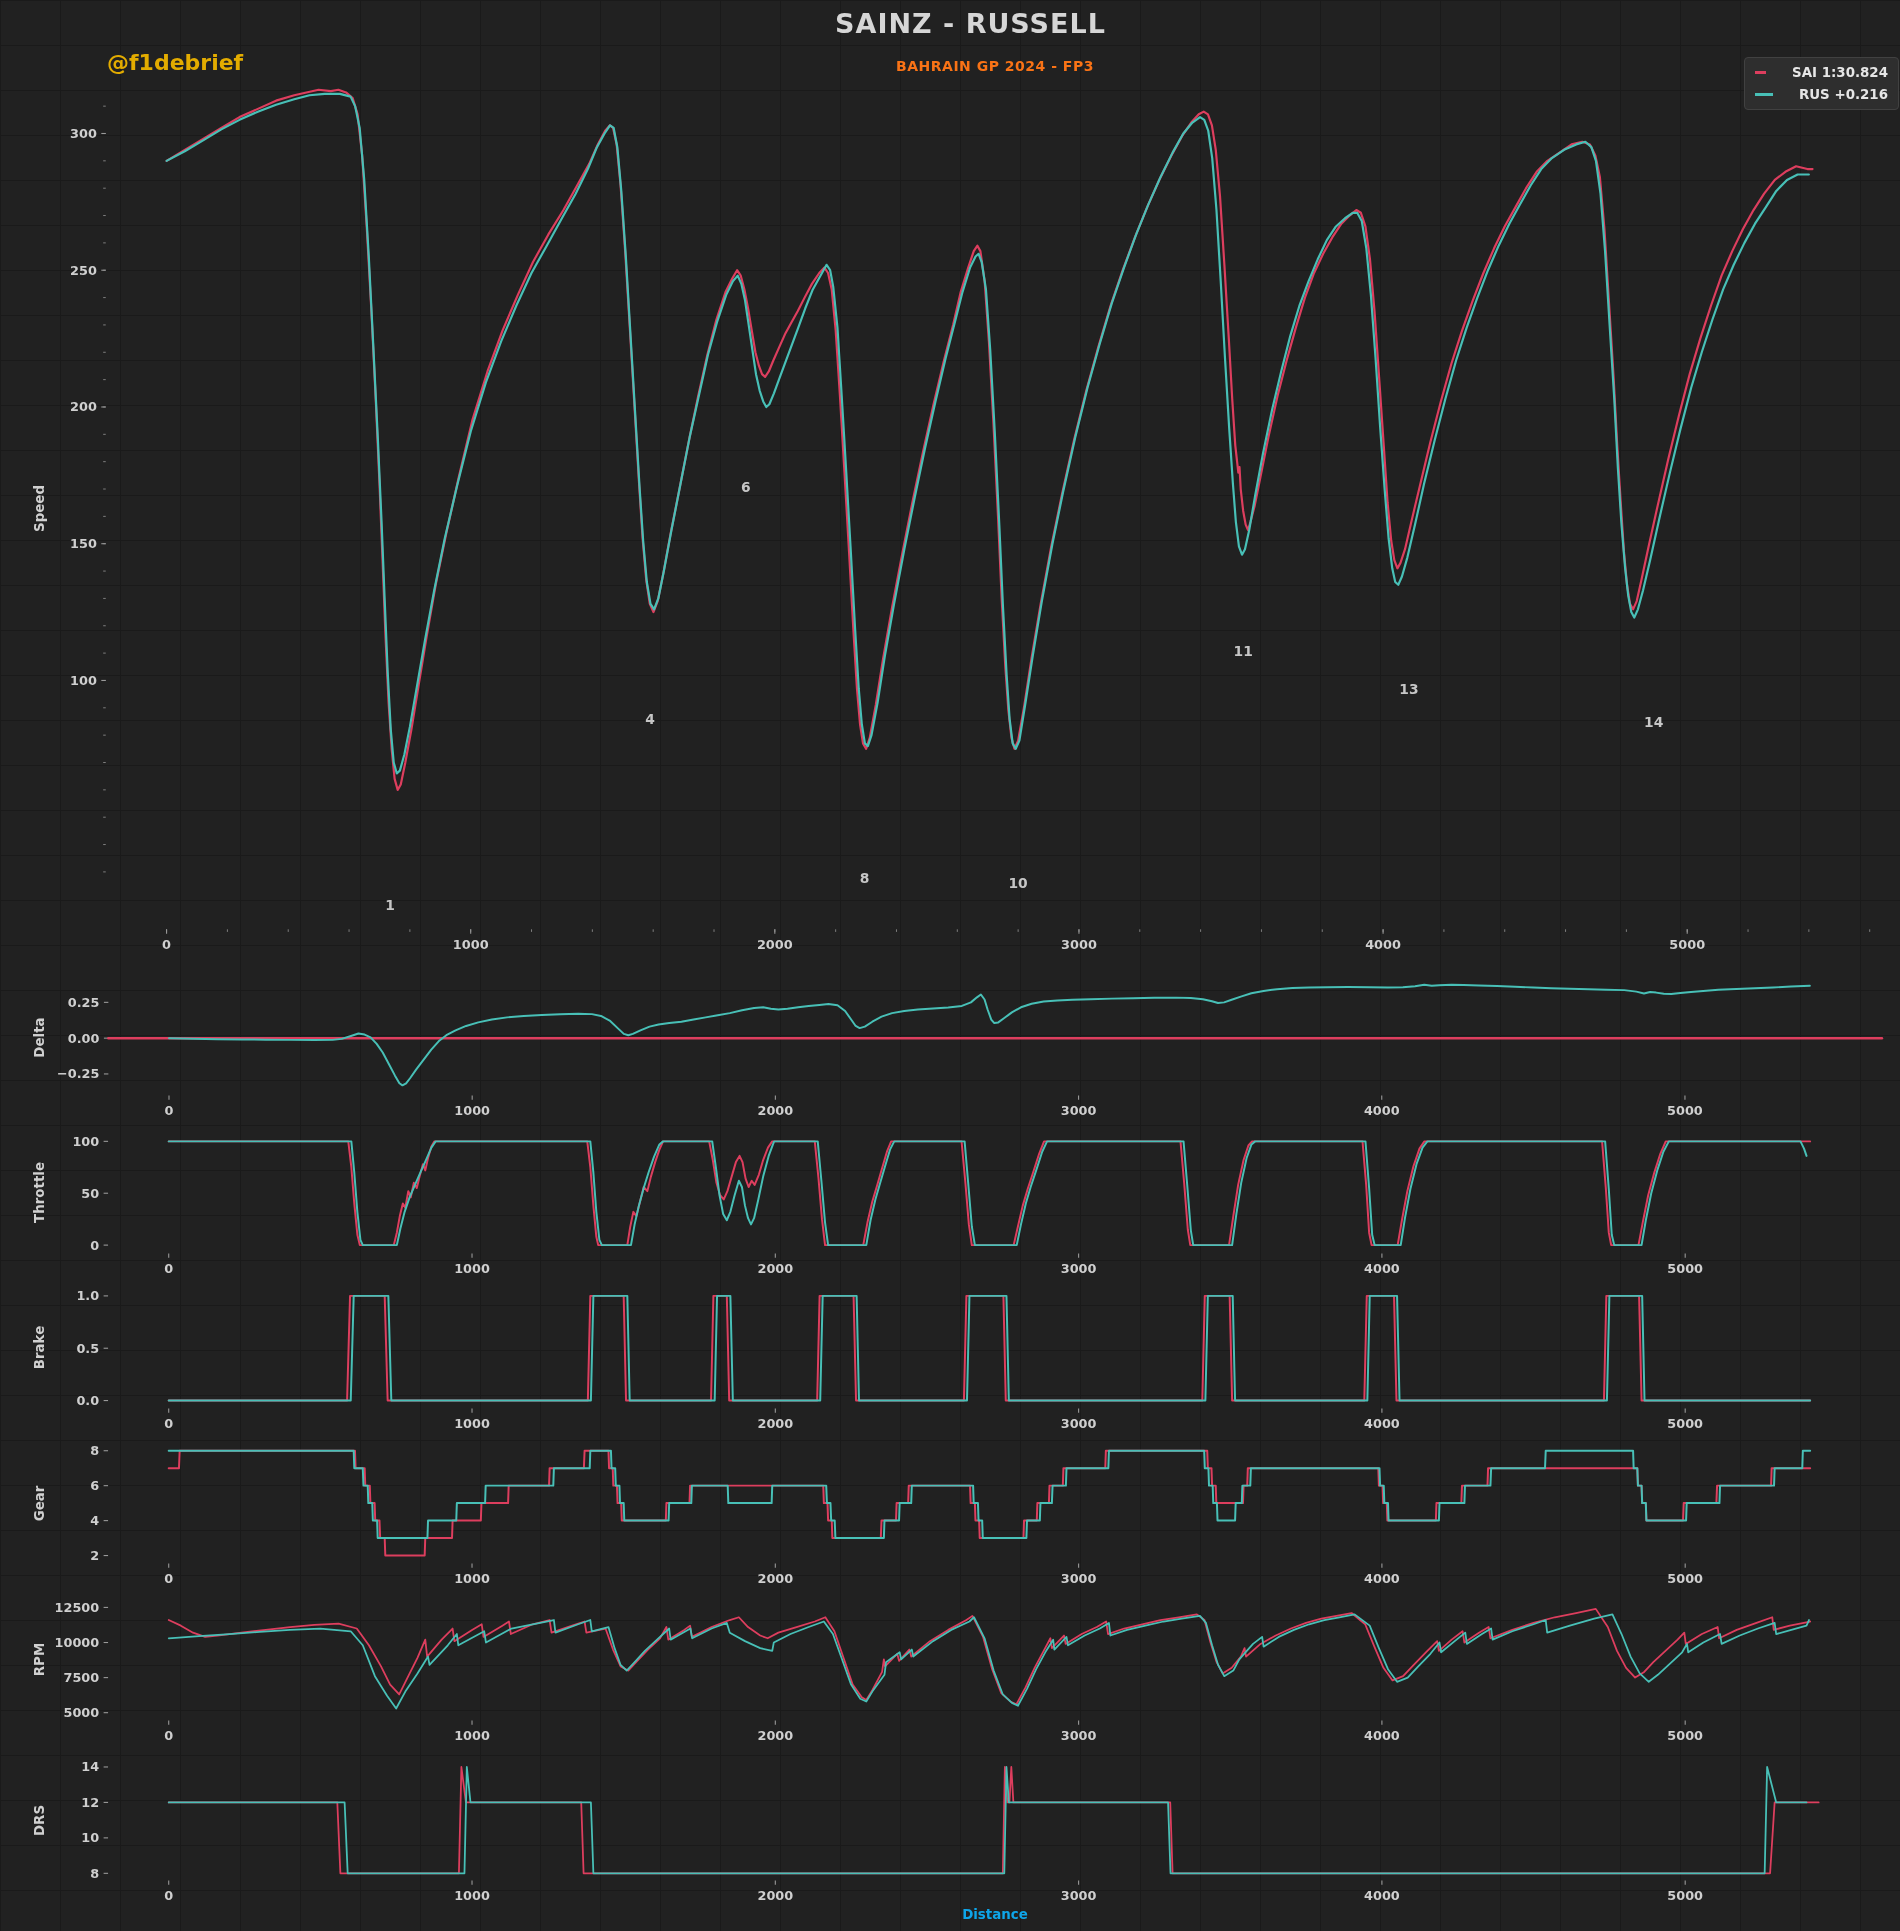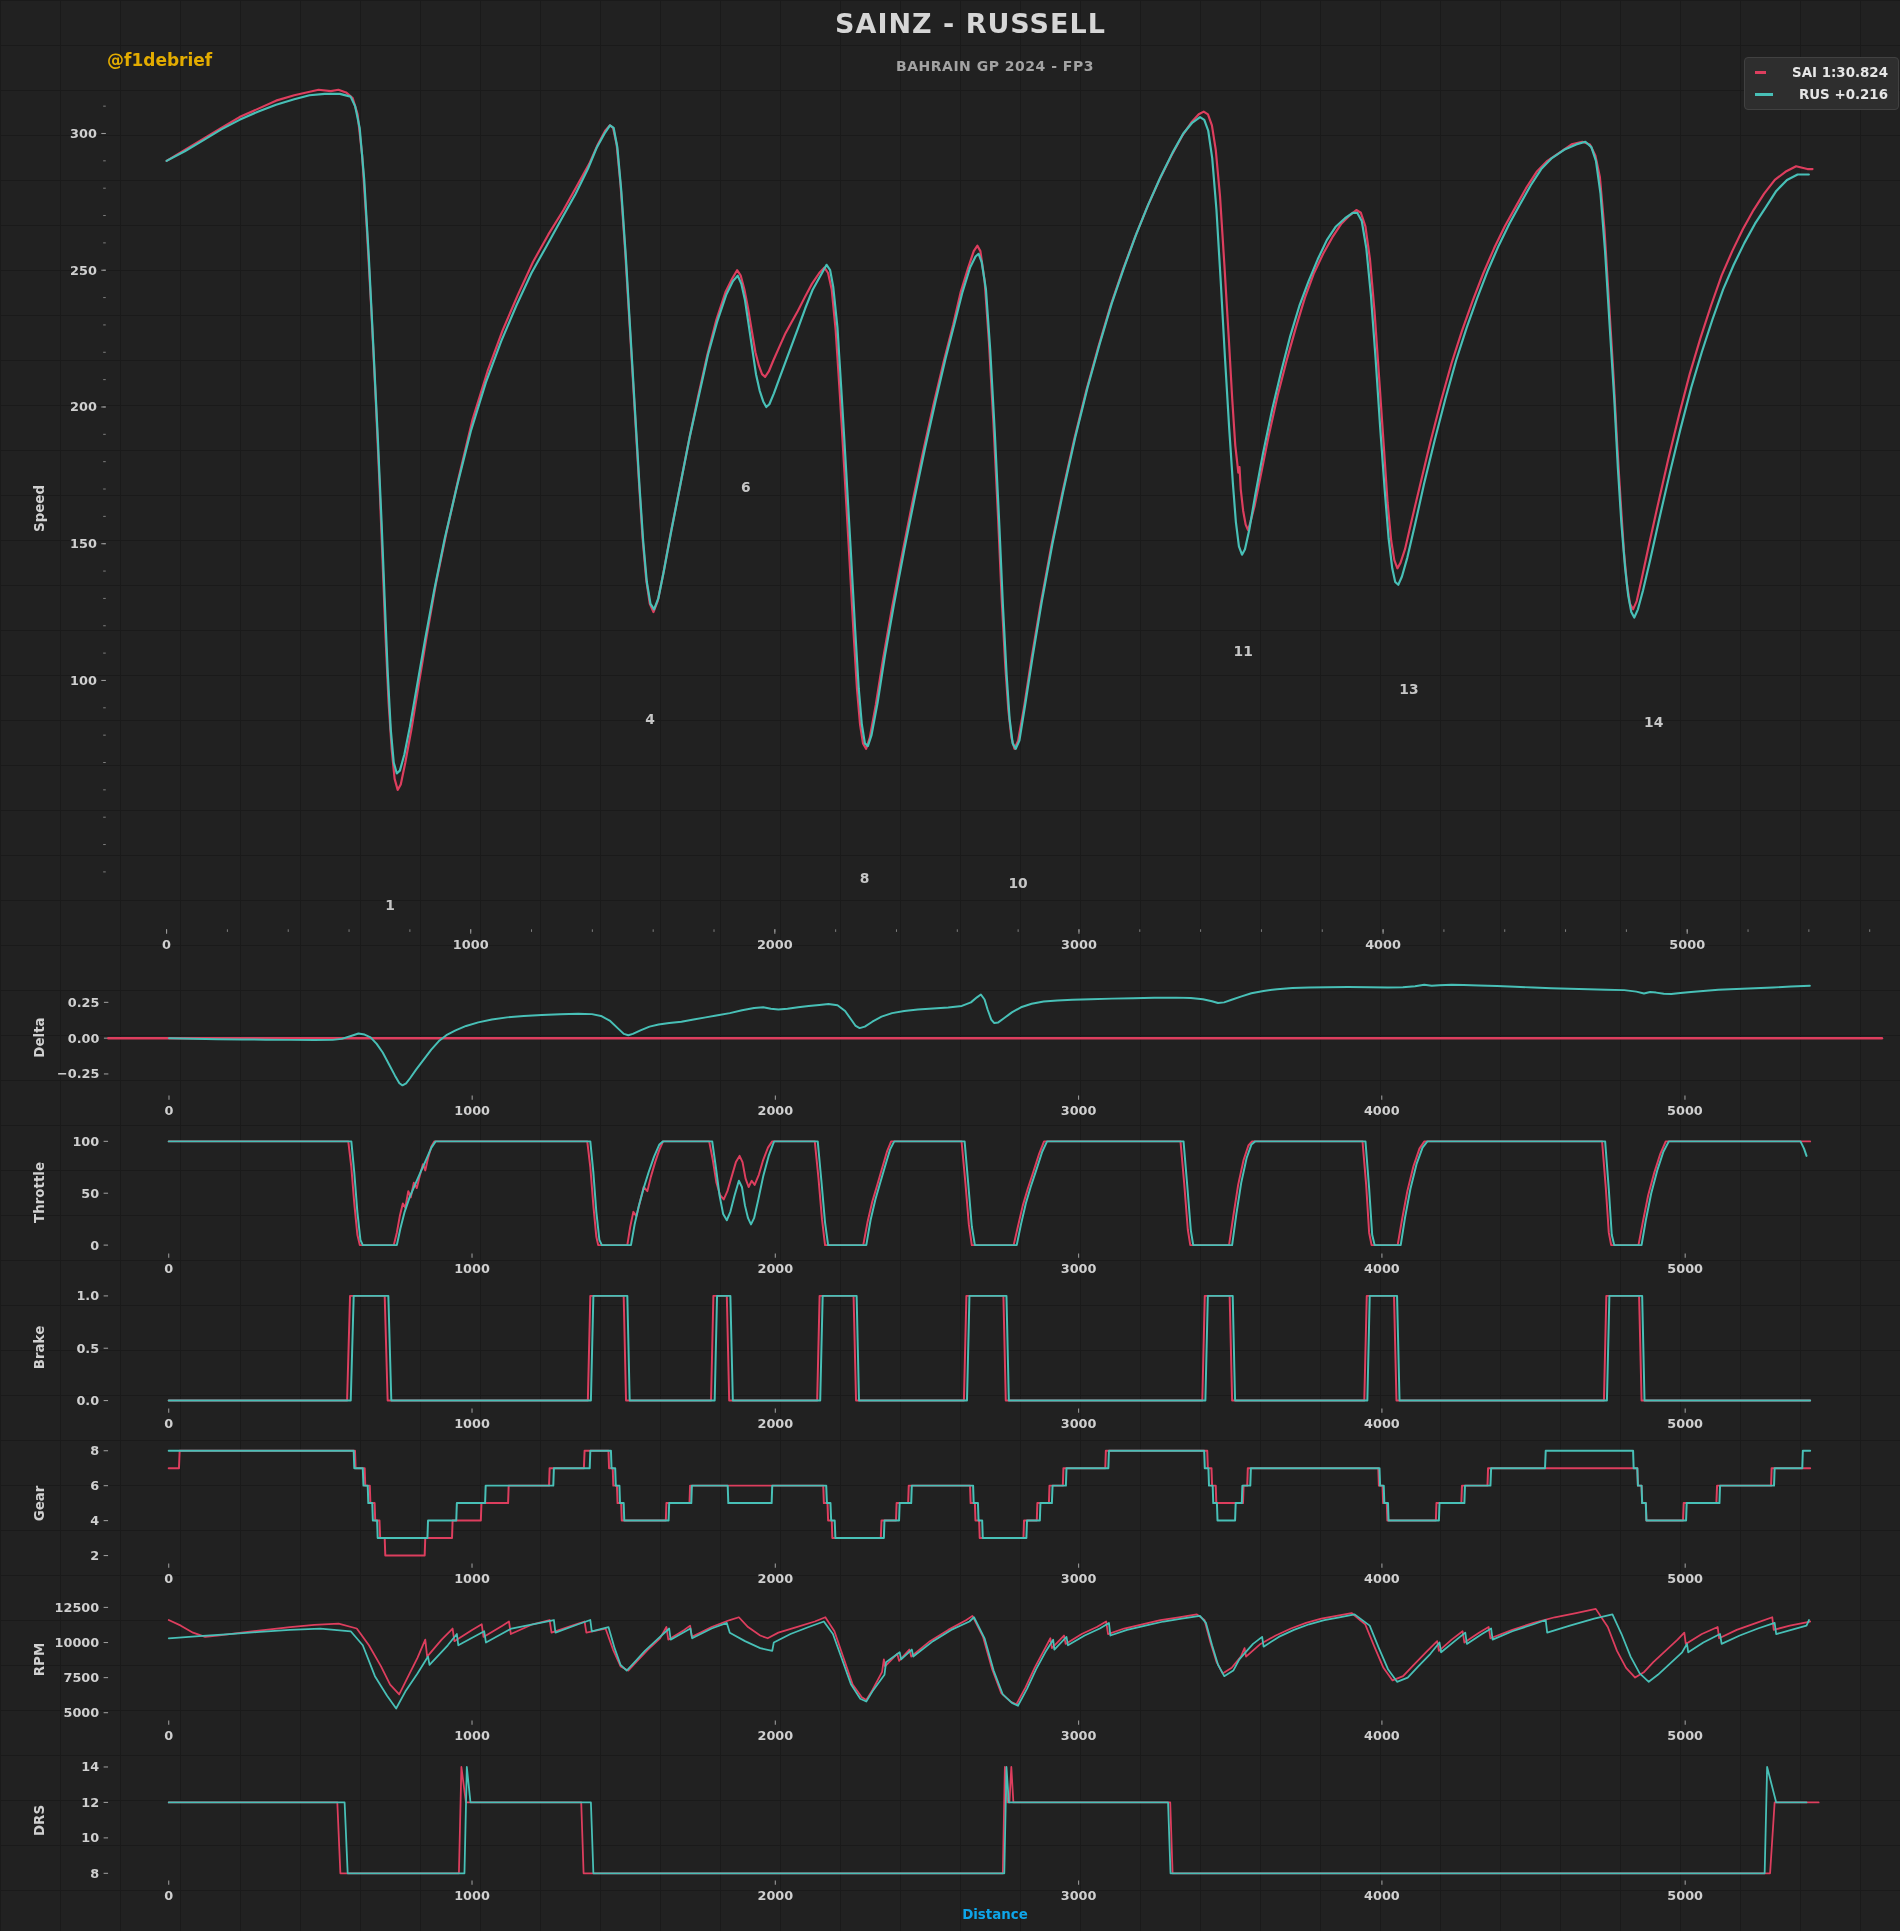--- a/index.html
+++ b/index.html
@@ -8,22 +8,22 @@
     font-family:"DejaVu Sans",sans-serif;
     background-color:#212121;
     background-image:
       linear-gradient(to right, #1a1a1a 1px, transparent 1px),
       linear-gradient(to bottom, #1a1a1a 1px, transparent 1px);
     background-size:60px 45px;
   }
   .title{position:absolute;top:8px;left:0;width:1901px;text-align:center;
     font-size:27px;font-weight:700;color:#d6d6d6;letter-spacing:1px;margin-left:20px;}
   .subtitle{position:absolute;top:58px;left:105px;width:1780px;text-align:center;
-    font-size:14px;font-weight:700;color:#a3a3a3;letter-spacing:0.5px;}
-  .watermark{position:absolute;top:50px;left:107px;font-size:17px;font-weight:700;color:#e3ac00;}
+    font-size:14px;font-weight:700;color:#f97316;letter-spacing:0.5px;}
+  .watermark{position:absolute;top:50px;left:107px;font-size:22px;font-weight:700;color:#e3ac00;}
   .legend{position:absolute;top:57px;left:1744px;width:133px;
     background:#2e2e2e;border:1px solid #414141;border-radius:4px;
     padding:7px 10px;display:flex;flex-direction:column;gap:7px;}
   .legend-row{display:flex;align-items:center;gap:26px;}
   .legend-swatch{display:inline-block;width:27px;height:0;border-top:3px solid #fff;}
   .legend-label{font-size:13.4px;font-weight:700;color:#e6e6e6;white-space:nowrap;}
   svg.panel{position:absolute;left:0;width:1901px;display:block;}
   .ylabel{position:absolute;left:8px;width:63px;text-align:center;
     font-size:13.4px;font-weight:700;color:#d0d0d0;transform:rotate(-90deg);}
   .xlabel{position:absolute;top:1907px;left:105px;width:1780px;text-align:center;

